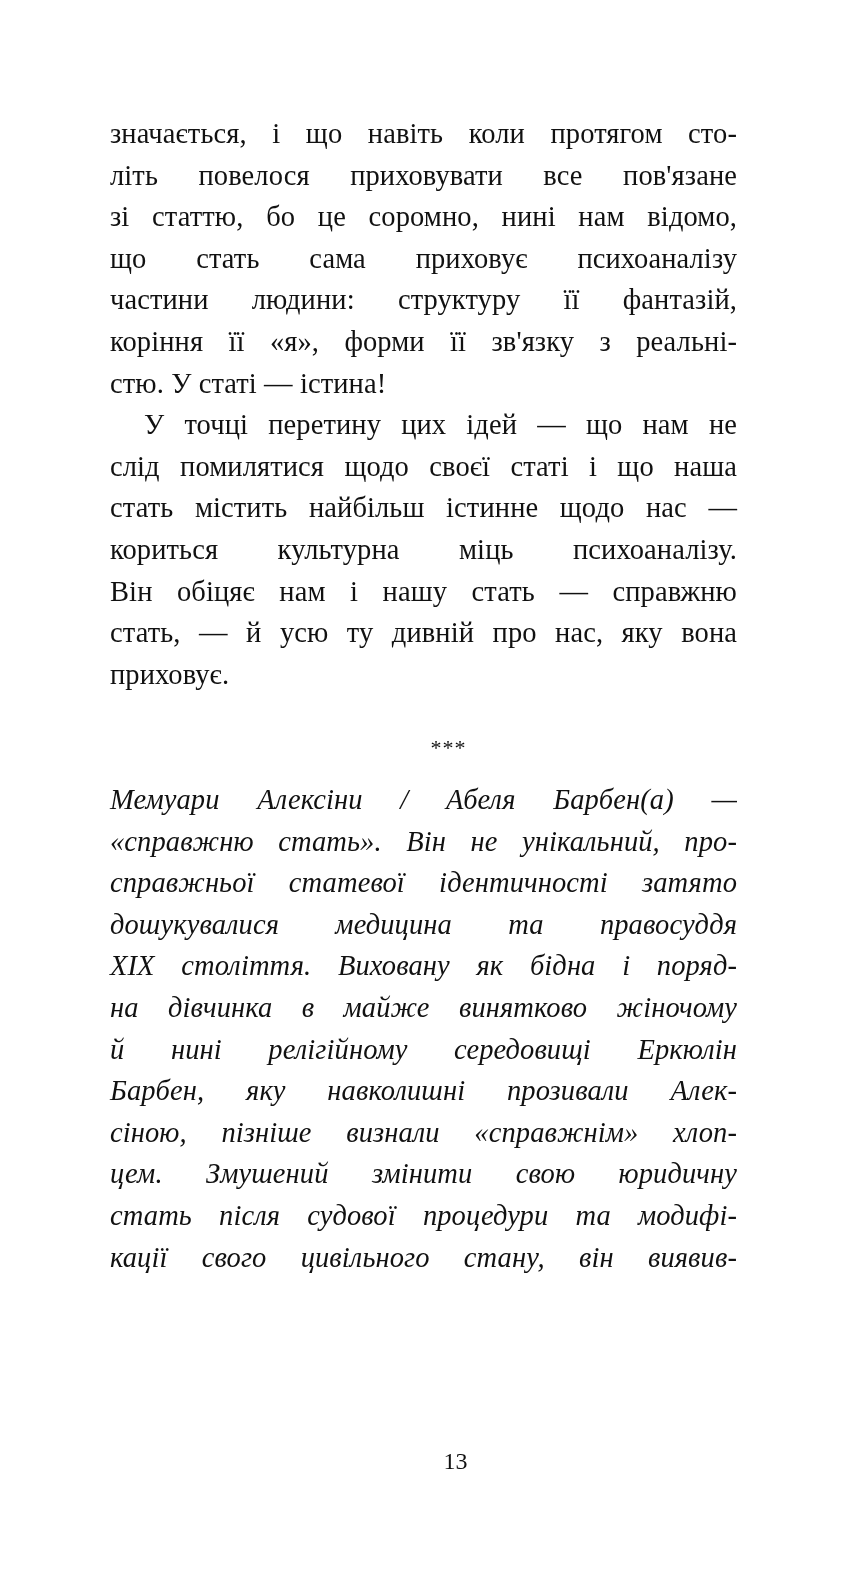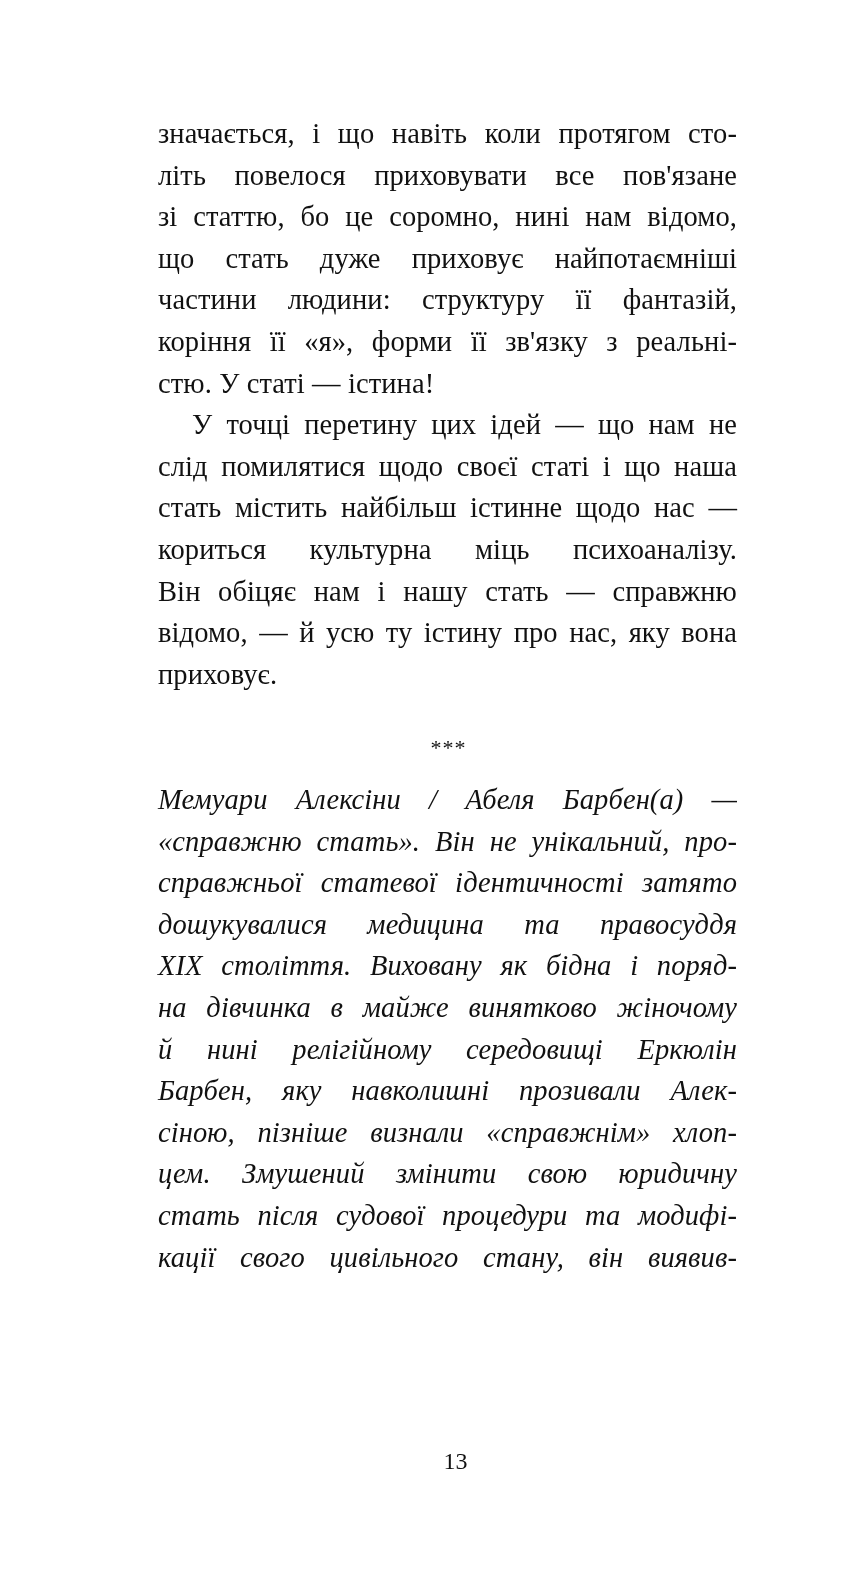--- a/index.html
+++ b/index.html
@@ -28,21 +28,20 @@
   }
   .line {
     display: block;
     height: 41.6px;
     line-height: 41.6px;
     font-size: 28.5px;
     white-space: nowrap;
     text-align: justify;
     text-align-last: justify;
     letter-spacing: 0.1px;
-    margin-left: 48px;
   }
   .line.last {
     text-align-last: left;
   }
   .line.indent {
     padding-left: 34px;
   }
   #section1 { top: 113px; }
   #section2 { top: 779px; font-style: italic; }
   .separator {
@@ -73,32 +72,32 @@
 </head>
 <body>
 
 <div class="page">
 
   <div class="text-block" id="section1">
     <div>
       <span class="line">значається, і що навіть коли протягом сто-</span>
       <span class="line">літь повелося приховувати все пов'язане</span>
       <span class="line">зі статтю, бо це соромно, нині нам відомо,</span>
-      <span class="line">що стать дуже приховує найпотаємніші</span>
+      <span class="line">що стать сама приховує психоаналізу</span>
       <span class="line">частини людини: структуру її фантазій,</span>
       <span class="line">коріння її «я», форми її зв'язку з реальні-</span>
       <span class="line last">стю. У статі — істина!</span>
     </div>
     <div>
       <span class="line indent">У точці перетину цих ідей — що нам не</span>
       <span class="line">слід помилятися щодо своєї статі і що наша</span>
       <span class="line">стать містить найбільш істинне щодо нас —</span>
       <span class="line">кориться культурна міць психоаналізу.</span>
       <span class="line">Він обіцяє нам і нашу стать — справжню</span>
-      <span class="line">відомо, — й усю ту істину про нас, яку вона</span>
+      <span class="line">стать, — й усю ту дивній про нас, яку вона</span>
       <span class="line last">приховує.</span>
     </div>
   </div>
 
   <div class="separator">***</div>
 
   <div class="text-block" id="section2">
     <span class="line">Мемуари Алексіни / Абеля Барбен(а) —</span>
     <span class="line">«справжню стать». Він не унікальний, про-</span>
     <span class="line">справжньої статевої ідентичності затято</span>

